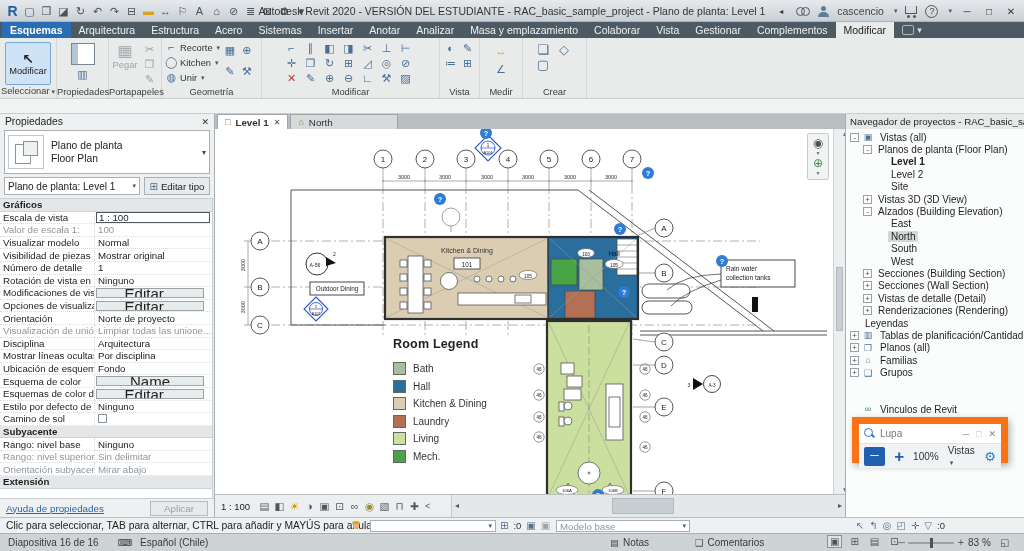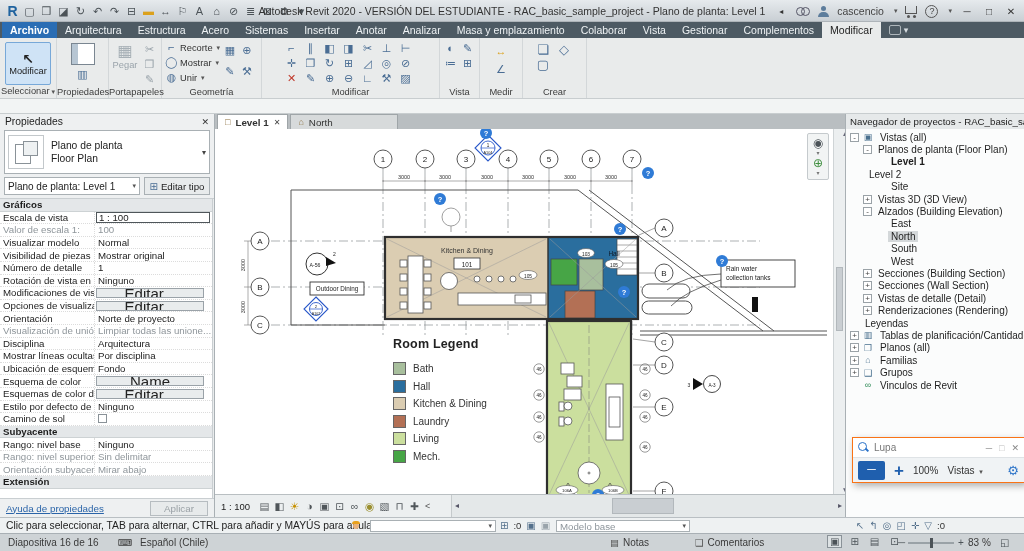--- a/index.html
+++ b/index.html
@@ -148,21 +148,21 @@
 .ticon.schedule::before{content:"▥"}
 .ticon.sheet::before{content:"❐"}
 .ticon.family::before{content:"⌂"}
 .ticon.group::before{content:"❑"}
 .ticon.link::before{content:"∞";color:#2e8b57}
 .tlabel{padding:0 3px}
 .trow.bold .tlabel{font-weight:bold}
 .trow.selected .tlabel{background:#d4d8da}
 
 
-.lupa{position:absolute;left:852px;top:437px;width:173px;height:46px;background:#fff;border:1px solid #f97316;box-shadow:2px 3px 7px rgba(0,0,0,.3);z-index:6}
+.lupa{position:absolute;left:852px;top:417px;width:156px;height:46px;background:#fff;border:7px solid #f97316;box-shadow:2px 3px 7px rgba(0,0,0,.3);z-index:6}
 .lhead{height:19px;display:flex;align-items:center;padding:0 5px;gap:5px;font-size:10px;color:#777}
 .lmag{position:relative;width:11px;height:11px;flex:none}
 .lmag::before{content:"";position:absolute;left:0;top:0;width:7px;height:7px;border:1.8px solid #2a72c9;border-radius:50%}
 .lmag::after{content:"";position:absolute;left:7px;top:7px;width:4px;height:1.8px;background:#2a72c9;transform:rotate(45deg)}
 .lwin{margin-left:auto;display:flex;gap:7px;color:#888;font-size:9px}
 .lbody{height:25px;background:#f0f3f5;border-top:1px solid #dfe3e6;display:flex;align-items:center;gap:9px;padding:0 5px}
 .lminus{width:27px;height:19px;background:#1f5fae;color:#fff;text-align:center;line-height:17px;border-radius:2px;font-weight:bold;font-size:12px}
 .lplus{color:#1f5fae;font-size:17px;font-weight:bold;line-height:17px}
 .ltxt{font-size:10px;color:#333}
 .lgear{margin-left:auto;color:#2e75c9;font-size:13px}
@@ -237,21 +237,21 @@
       <span class="caret">▾</span>
       <span class="winbtn">─</span>
       <span class="winbtn">□</span>
       <span class="winbtn">✕</span>
     </div>
   </div>
 
   <div class="tabbar">
     <span style="display:flex">
 
-    <span class="rtab file">Archivo</span>
+    <span class="rtab file">Esquemas</span>
         <span class="rtab">Arquitectura</span>
         <span class="rtab">Estructura</span>
         <span class="rtab">Acero</span>
         <span class="rtab">Sistemas</span>
         <span class="rtab">Insertar</span>
         <span class="rtab">Anotar</span>
         <span class="rtab">Analizar</span>
         <span class="rtab">Masa y emplazamiento</span>
         <span class="rtab">Colaborar</span>
         <span class="rtab">Vista</span>
@@ -298,21 +298,21 @@
       <div class="geowrap">
         <div style="width:58px">
 
         <span class="georow">
               <span class="icon16">⌐</span>
               <span>Recorte</span>
               <span class="caret">▾</span>
             </span>
             <span class="georow">
               <span class="icon16">◯</span>
-              <span>Mostrar</span>
+              <span>Kitchen</span>
               <span class="caret">▾</span>
             </span>
             <span class="georow">
               <span class="icon16">◍</span>
               <span>Unir</span>
               <span class="caret">▾</span>
             </span>
           </div>
         <div class="geoside">
 
@@ -977,21 +977,21 @@
 
           <span class="tlabel">Planos de planta (Floor Plan)</span>
         </div>
 
         <div class="trow bold" style="padding-left: 30px;">
           <span class="texp"></span>
 
           <span class="tlabel">Level 1</span>
         </div>
 
-        <div class="trow" style=" margin-left: 8px;">
+        <div class="trow" style="padding-left: 30px;">
           <span class="texp"></span>
 
           <span class="tlabel">Level 2</span>
         </div>
 
         <div class="trow" style="padding-left: 30px;">
           <span class="texp"></span>
 
           <span class="tlabel">Site</span>
         </div>
@@ -1079,21 +1079,21 @@
           <span class="ticon family"></span>
           <span class="tlabel">Familias</span>
         </div>
 
         <div class="trow" style="padding-left: 4px;">
           <span class="texp">+</span>
           <span class="ticon group"></span>
           <span class="tlabel">Grupos</span>
         </div>
 
-        <div class="trow" style="padding-left: 4px;">
+        <div class="trow" style="padding-left: 4px; margin-top: 24px;">
           <span class="texp"></span>
           <span class="ticon link"></span>
           <span class="tlabel">Vinculos de Revit</span>
         </div>
       </div>
   </div>
 
   <div class="lupa">
     <div class="lhead">
       <span class="lmag"></span>

